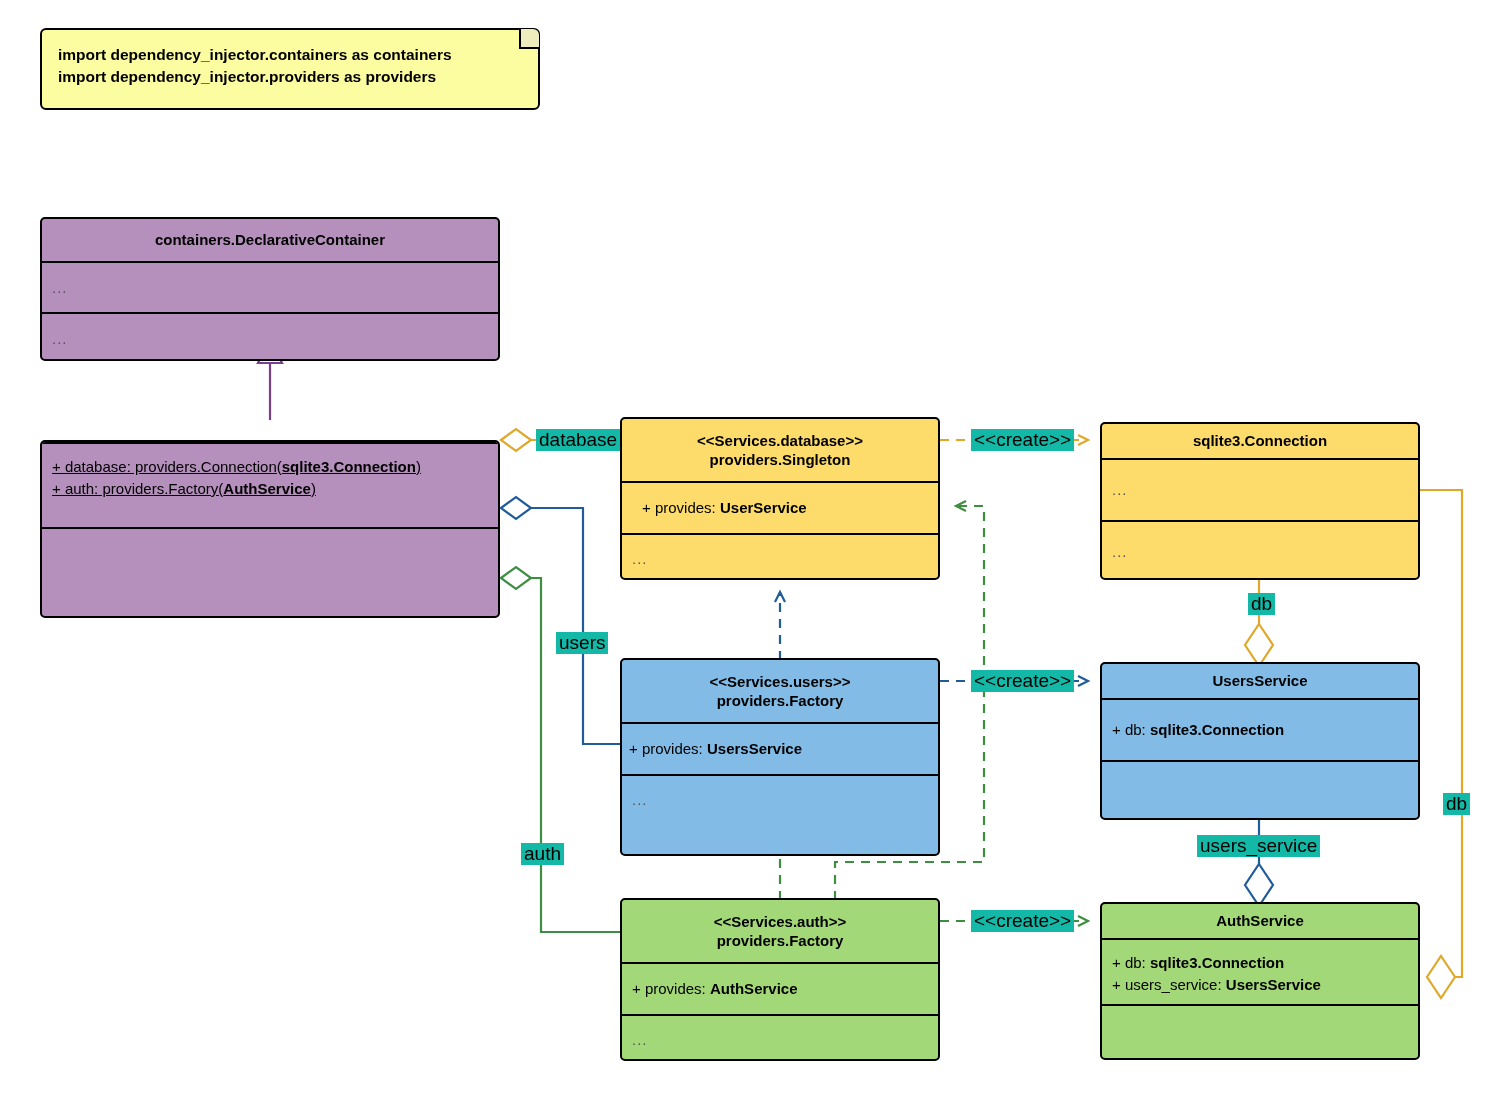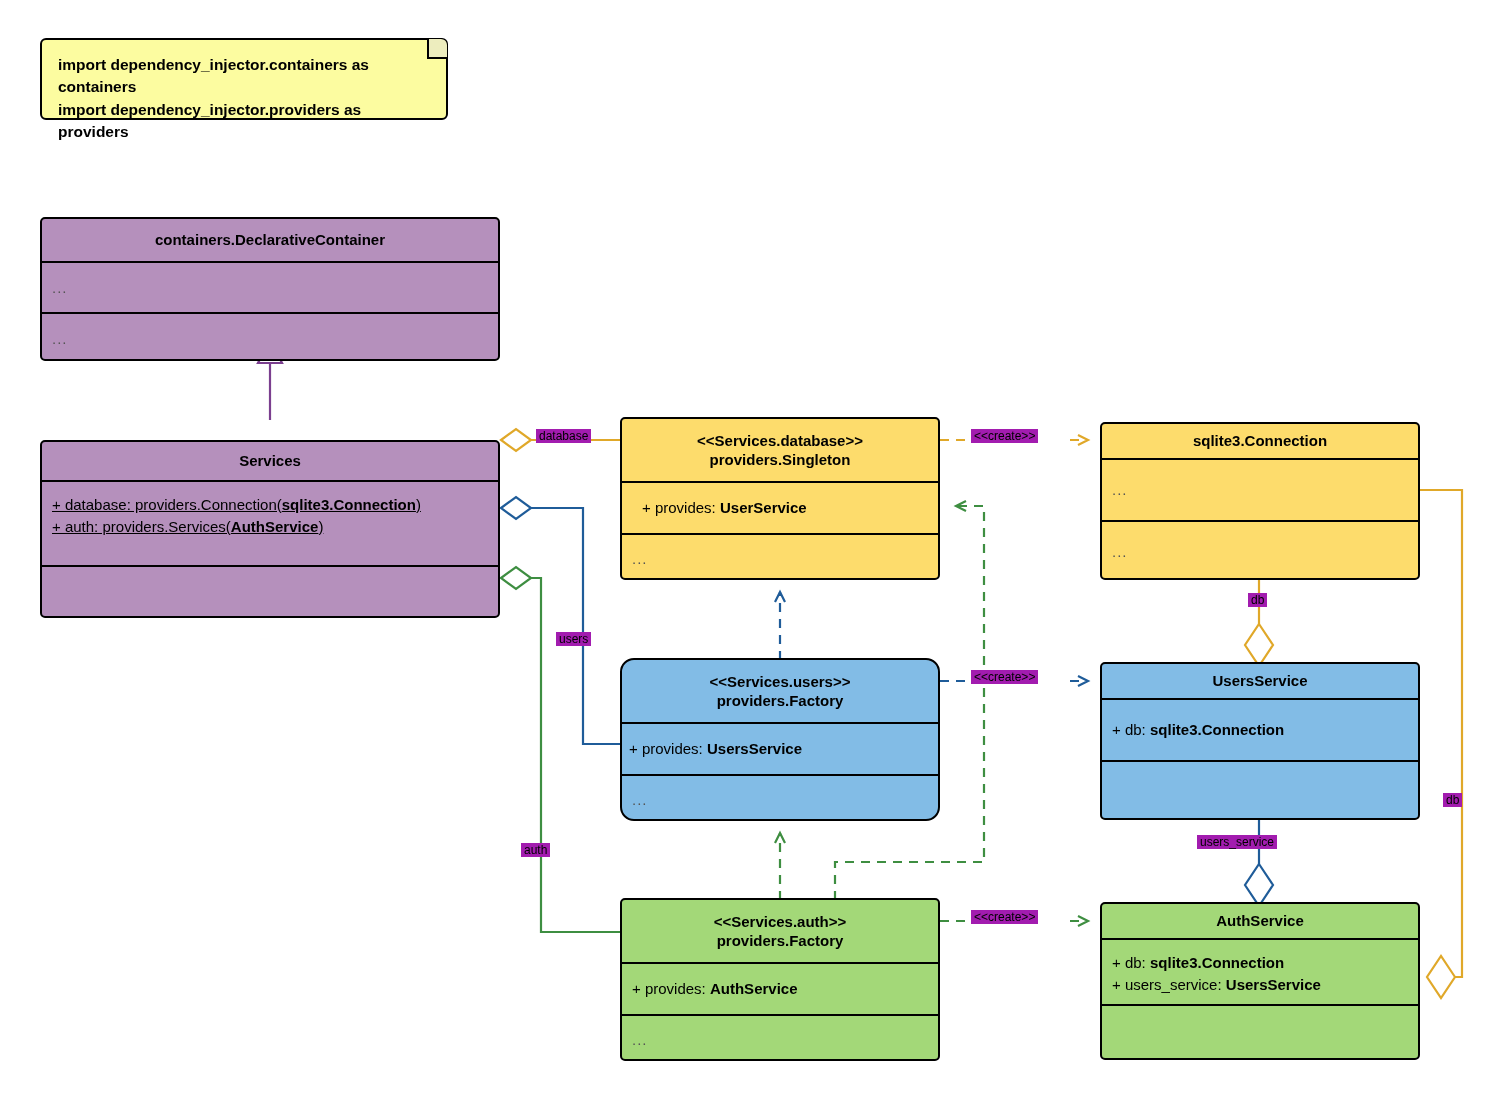--- a/index.html
+++ b/index.html
@@ -27,21 +27,21 @@
   .cls .dots{color:#555;font-size:15px;letter-spacing:1px;}
   .bld{font-weight:bold;}
   .stat{text-decoration:underline;}
 
   .purple{background:#B590BC;margin-top:20px;}
   .yellow{background:#FDDC6C;}
   .blue{background:#82BCE6;}
   .green{background:#A3D878;}
 
   
-  .elabel{position:absolute;font-size:12px;background:#a21caf;padding:0 3px;white-space:nowrap;}
+  .elabel{position:absolute;font-size:19px;background:#14b8a6;padding:0 3px;white-space:nowrap;}
 </style>
 </head>
 <body>
 
 <div id="canvas">
 
   <svg class="edges" viewBox="0 0 1510 1100" xmlns="http://www.w3.org/2000/svg">
     <defs>
       <marker id="openArrowBlue" markerWidth="14" markerHeight="14" refX="11" refY="6" orient="auto" markerUnits="userSpaceOnUse">
         <path d="M1,1 L11,6 L1,11" fill="none" stroke="#1F5C99" stroke-width="2.2"></path>
@@ -110,46 +110,45 @@
       <line x1="1259" y1="820" x2="1259" y2="864" stroke="#1F5C99" stroke-width="2.2"></line>
       <polygon points="1259,864 1273,885 1259,906 1245,885" fill="#ffffff" stroke="#1F5C99" stroke-width="2.2"></polygon>
     </g>
 
     <g>
       <path d="M1420,490 L1462,490 L1462,977 L1455,977" fill="none" stroke="#E0A829" stroke-width="2.2"></path>
       <polygon points="1455,977 1441,956 1427,977 1441,998" fill="#ffffff" stroke="#E0A829" stroke-width="2.2"></polygon>
     </g>
   </svg>
 
-  <div class="note" style="left:40px;top:38px;width:408px;height:82px;">
+  <div class="note" style="left:40px;top:28px;width:500px;height:82px;">
     <div class="fold"></div>
     <div class="ntxt">
       <div>import dependency_injector.containers as containers</div>
       <div>import dependency_injector.providers as providers</div>
     </div>
   </div>
 
   <div class="cls purple" style="left:40px;top:197px;width:460px;height:144px;">
     <div class="hdr" style="height:42px;">containers.DeclarativeContainer</div>
     <div class="sec mid" style="height:51px;">
       <span class="dots">...</span>
     </div>
     <div class="sec mid" style="height:51px;">
       <span class="dots">...</span>
     </div>
   </div>
 
   <div class="cls purple" style="left:40px;top:420px;width:460px;height:178px;">
-    <div class="hdr" style="height:38px;">Services</div>
     <div class="sec" style="height:85px;padding-top:12px;">
       <div class="stat">
         <span>+ database: providers.Connection(</span><span class="bld">sqlite3.Connection</span><span>)</span>
       </div>
       <div class="stat">
-        <span>+ auth: providers.Services(</span><span class="bld">AuthService</span><span>)</span>
+        <span>+ auth: providers.Factory(</span><span class="bld">AuthService</span><span>)</span>
       </div>
     </div>
     <div class="sec mid" style="height:52px;">
       <span></span>
     </div>
   </div>
 
   <div class="cls yellow" style="left:620px;top:417px;width:320px;height:163px;">
     <div class="hdr" style="height:62px;flex-direction:column;border-radius:11px;">
       <div>&lt;&lt;Services.database&gt;&gt;</div>
@@ -166,21 +165,21 @@
   <div class="cls yellow" style="left:1100px;top:422px;width:320px;height:158px;">
     <div class="hdr" style="height:34px;">sqlite3.Connection</div>
     <div class="sec mid" style="height:62px;">
       <span class="dots">...</span>
     </div>
     <div class="sec mid" style="height:62px;">
       <span class="dots">...</span>
     </div>
   </div>
 
-  <div class="cls blue" style="left:620px;top:658px;width:320px;height:163px;border-radius:14px;">
+  <div class="cls blue" style="left:620px;top:658px;width:320px;height:198px;">
     <div class="hdr" style="height:62px;flex-direction:column;">
       <div>&lt;&lt;Services.users&gt;&gt;</div>
       <div>providers.Factory</div>
     </div>
     <div class="sec mid" style="height:52px;padding-left:7px;">
       <span><span>+ provides: </span><span class="bld">UsersService</span></span>
     </div>
     <div class="sec mid" style="height:49px;">
       <span class="dots">...</span>
     </div>

